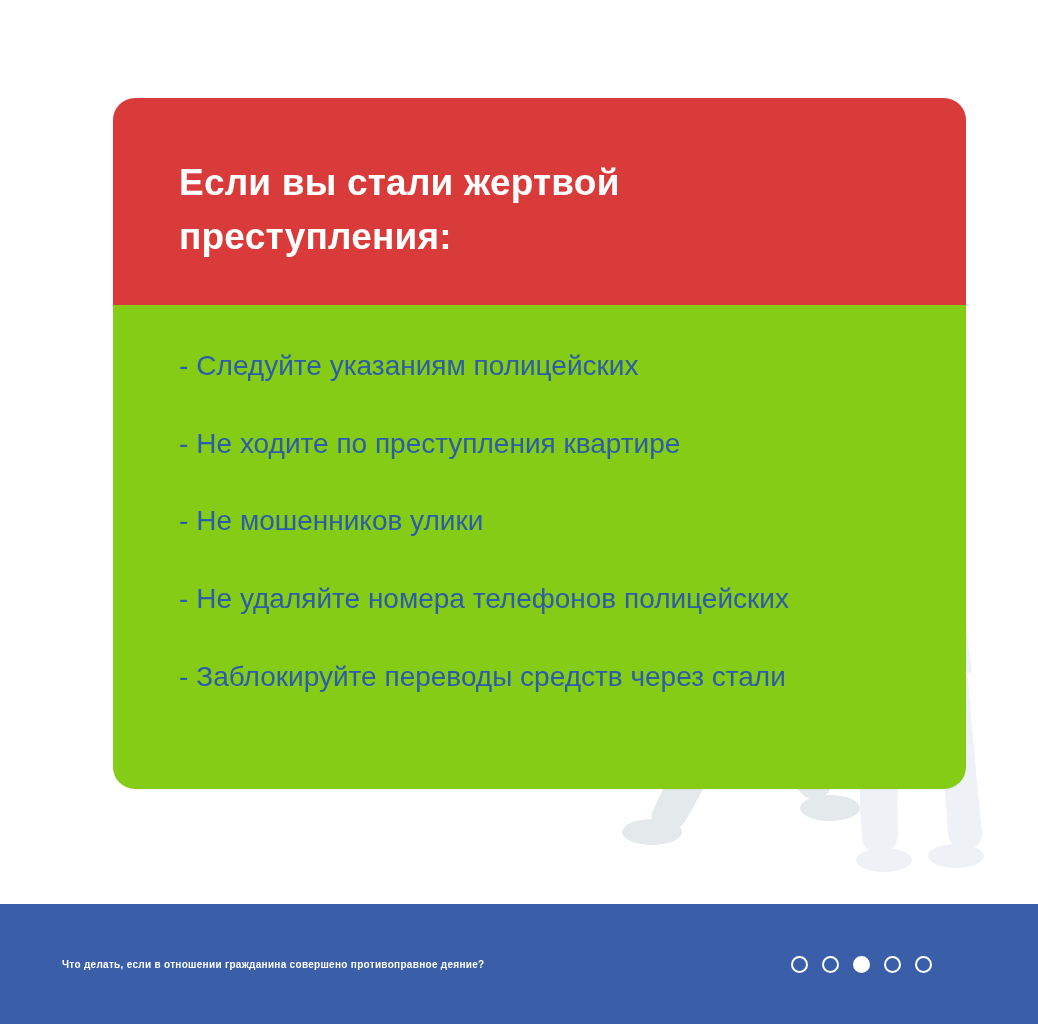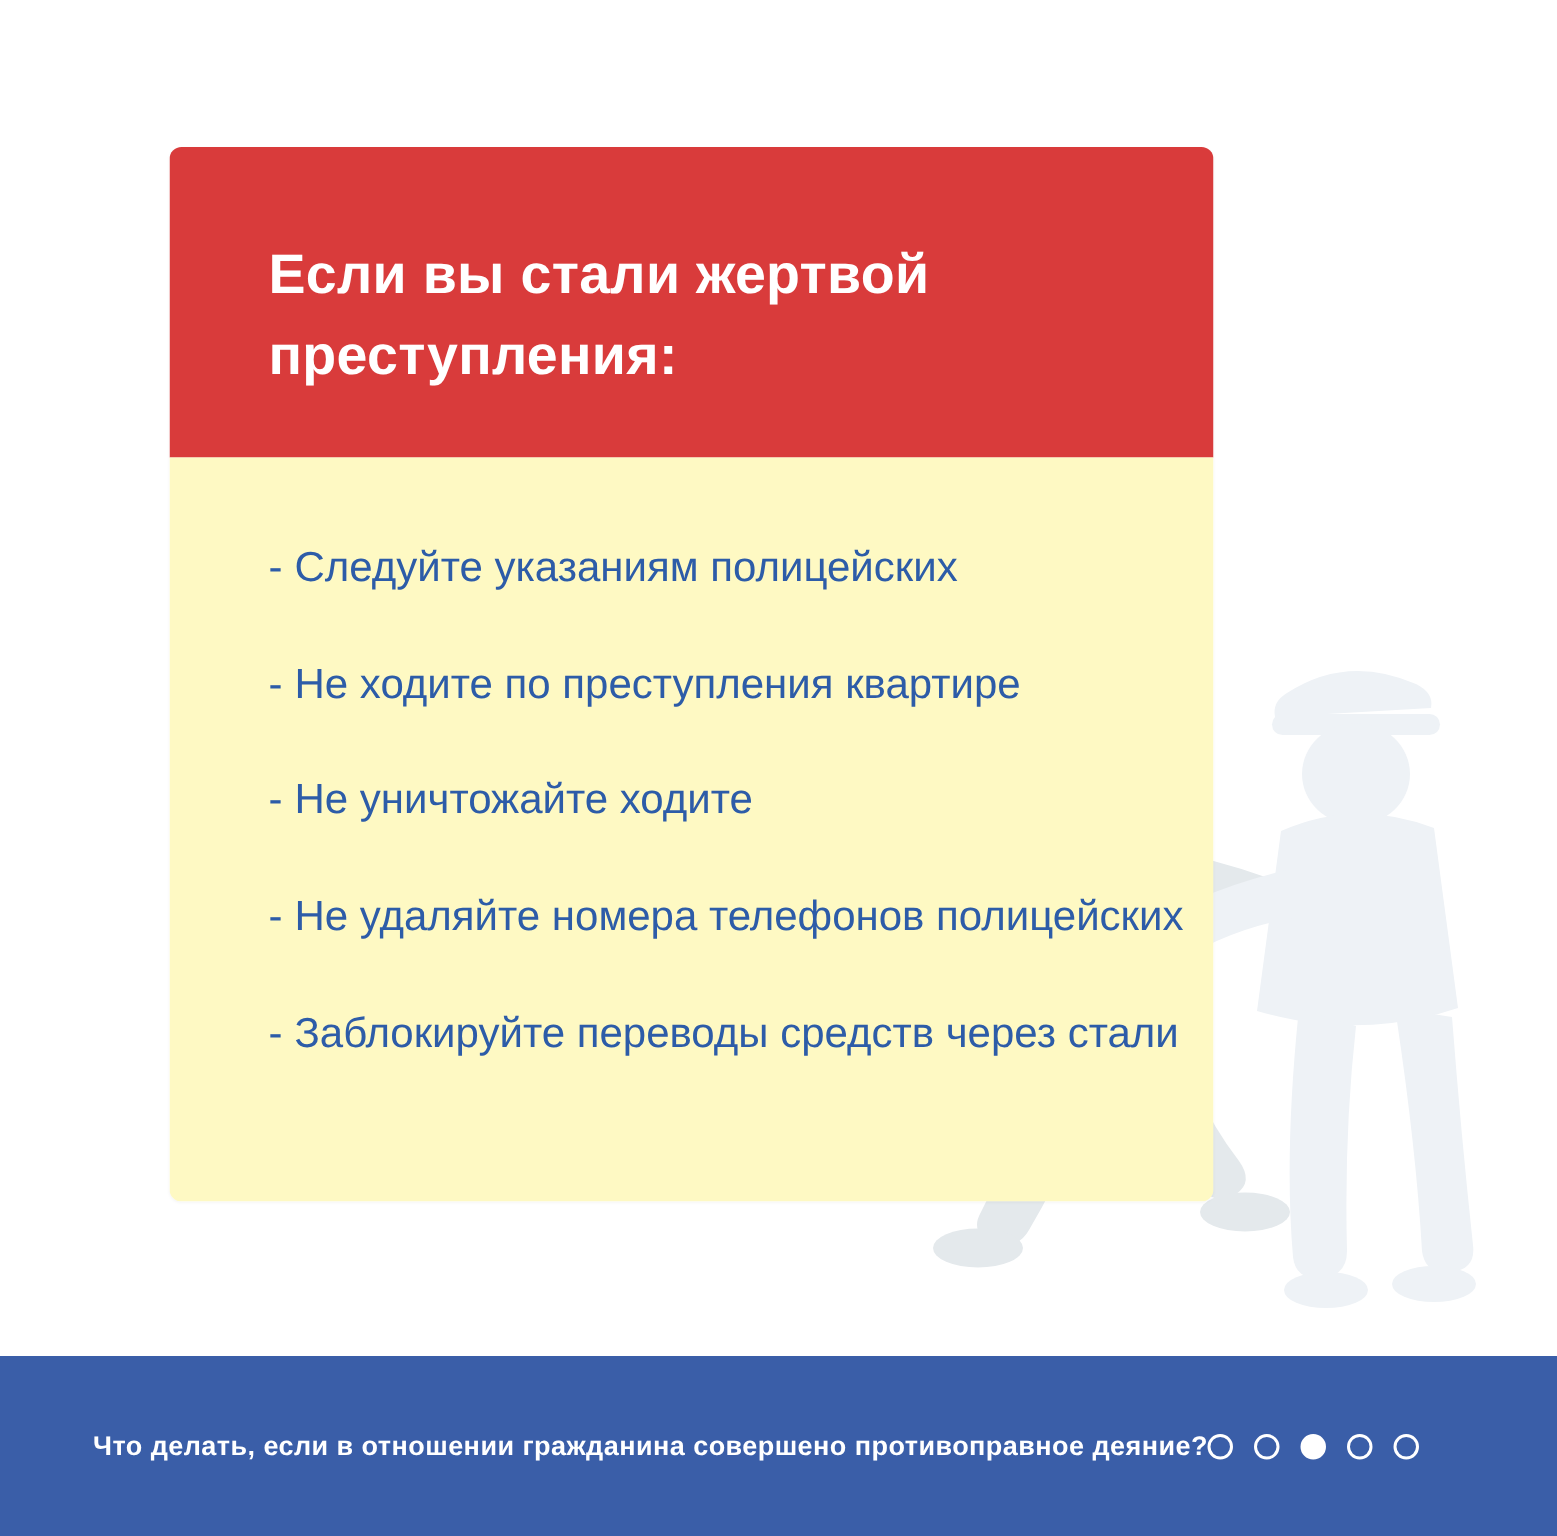--- a/index.html
+++ b/index.html
@@ -29,41 +29,41 @@
     width: 430px;
     height: 520px;
     pointer-events: none;
   }
 
   
   .card {
     position: absolute;
     left: 113px;
     top: 98px;
-    width: 696px;
-    border-radius: 8px;
+    width: 853px;
+    border-radius: 22px;
     overflow: hidden;
     box-shadow: 0 1px 2px rgba(0,0,0,0.04);
   }
   .card-header {
     background: #d93b3b;
     padding: 58px 66px 42px 66px;
   }
   .card-title {
     color: #ffffff;
     font-size: 37px;
     line-height: 1.45;
     font-weight: bold;
     letter-spacing: 0.2px;
     margin: 0;
     max-width: 640px;
   }
   .card-body {
-    background: #fef9c3;
-    padding: 56px 66px 96px 66px;
+    background: #84cc16;
+    padding: 44px 66px 96px 66px;
     min-height: 400px;
     box-sizing: border-box;
   }
   .tip-list {
     list-style: none;
     margin: 0;
     padding: 0;
   }
   .tip-item {
     color: #2d5ca8;
@@ -87,21 +87,21 @@
     height: 120px;
     background: #3a5ea8;
     display: flex;
     align-items: center;
     justify-content: space-between;
     padding: 0 62px;
     box-sizing: border-box;
   }
   .footer-text {
     color: #ffffff;
-    font-size: 18px;
+    font-size: 10px;
     font-weight: bold;
     letter-spacing: 0.3px;
     white-space: nowrap;
   }
   .dots {
     display: flex;
     align-items: center;
     gap: 14px;
     margin-right: 44px;
   }
@@ -166,21 +166,21 @@
     </div>
     <div class="card-body">
       <ul class="tip-list">
         <li class="tip-item">
           <span class="tip-dash">-</span><span>Следуйте указаниям полицейских</span>
         </li>
         <li class="tip-item">
           <span class="tip-dash">-</span><span>Не ходите по преступления квартире</span>
         </li>
         <li class="tip-item">
-          <span class="tip-dash">-</span><span>Не уничтожайте ходите</span>
+          <span class="tip-dash">-</span><span>Не мошенников улики</span>
         </li>
         <li class="tip-item">
           <span class="tip-dash">-</span><span>Не удаляйте номера телефонов полицейских</span>
         </li>
         <li class="tip-item">
           <span class="tip-dash">-</span><span>Заблокируйте переводы средств через стали</span>
         </li>
       </ul>
     </div>
   </div>

